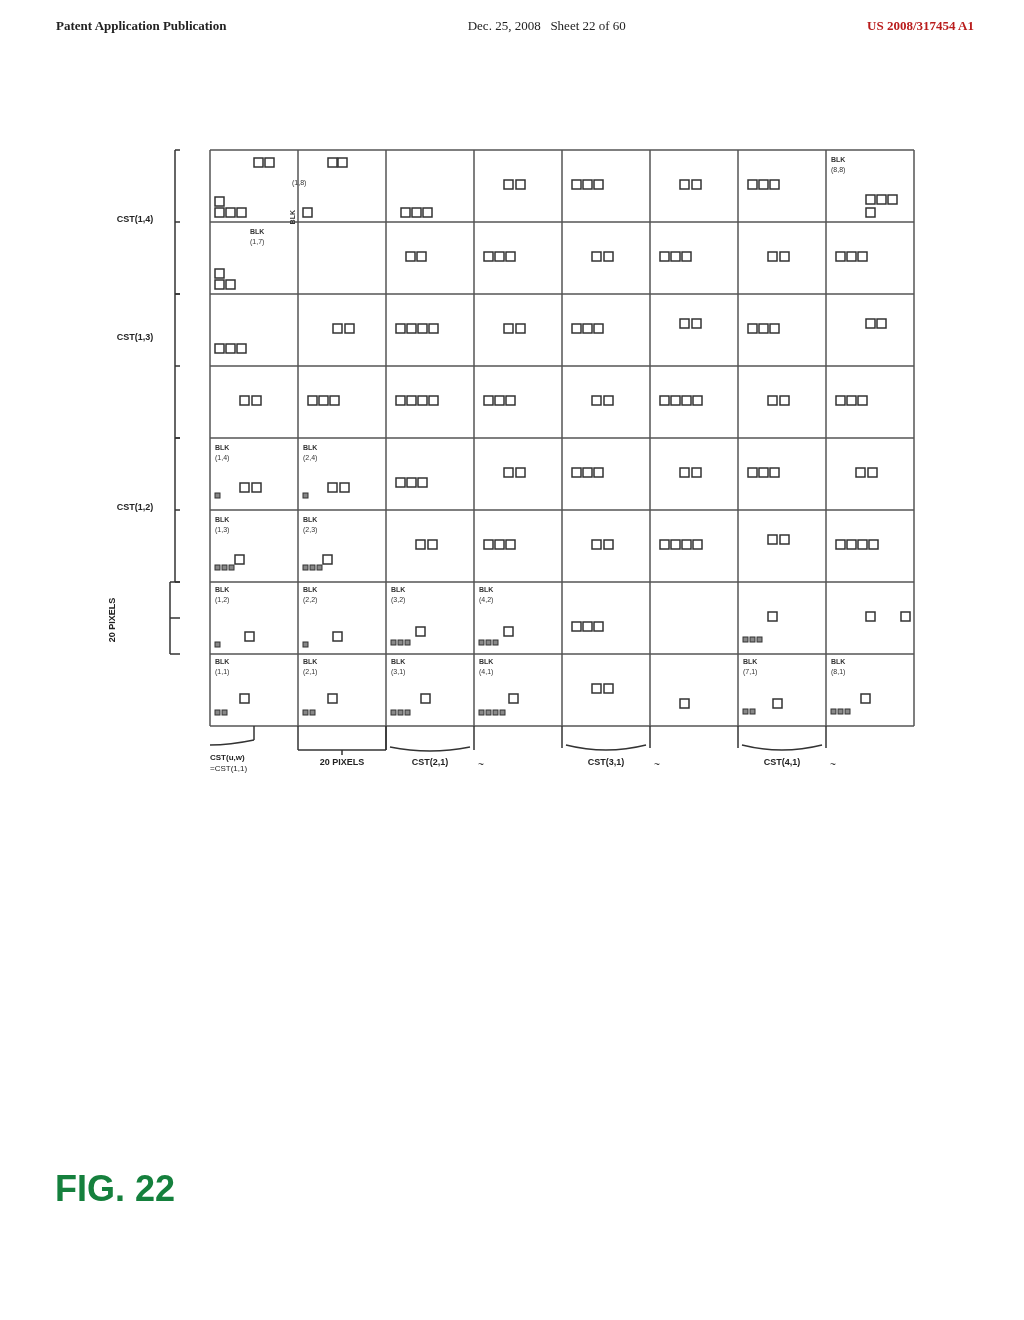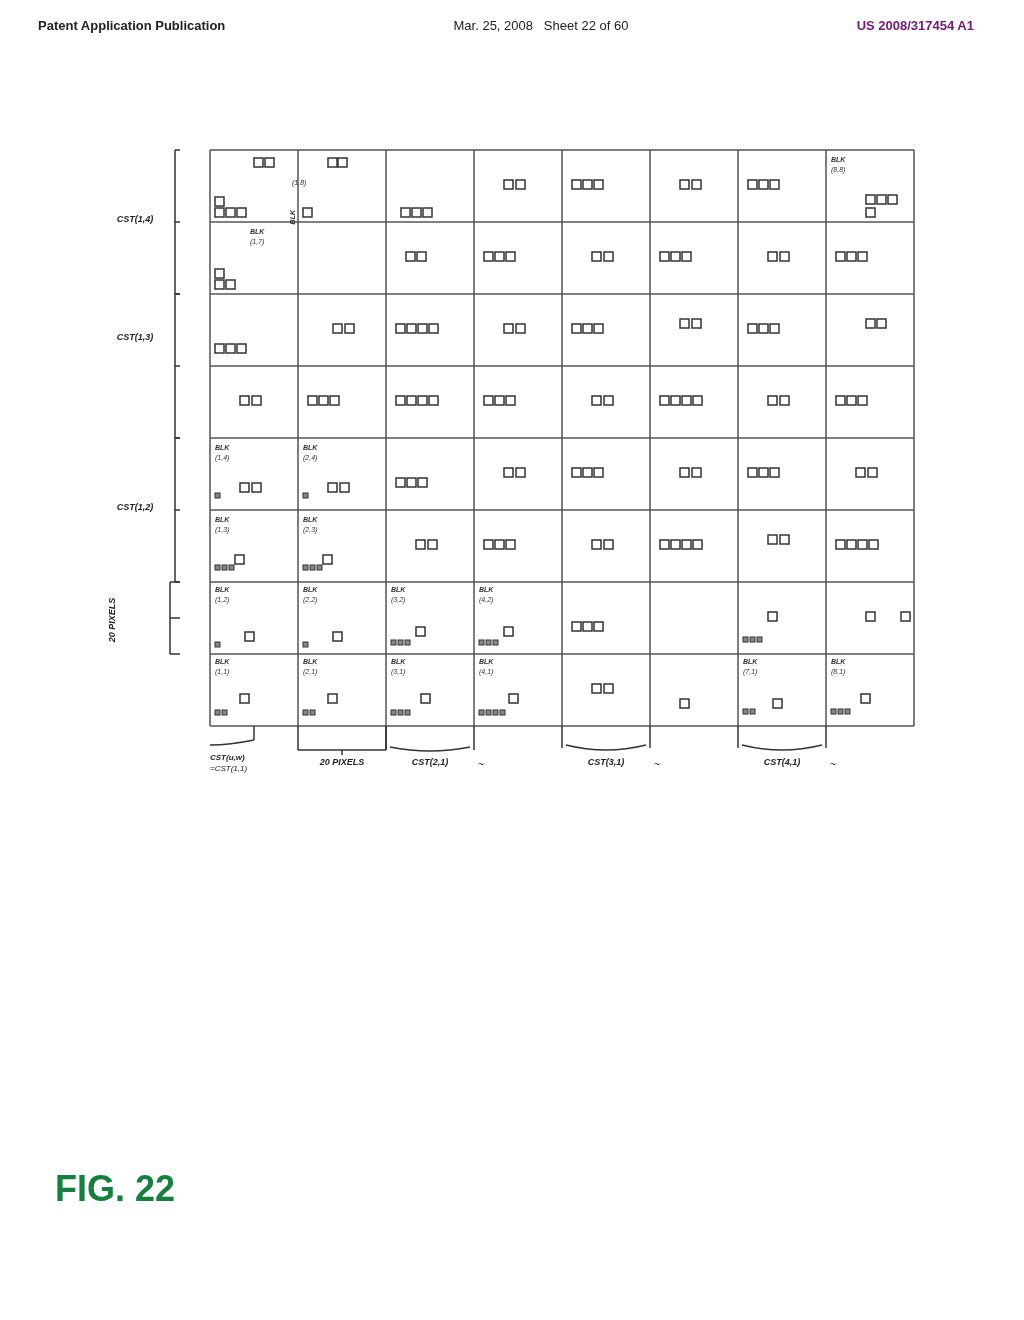--- a/index.html
+++ b/index.html
@@ -13,62 +13,62 @@
     .page {
       width: 1024px;
       height: 1320px;
       position: relative;
       background: #fff;
     }
     .header {
       display: flex;
       justify-content: space-between;
       align-items: flex-end;
-      padding: 18px 50px 0 38px;
+      padding: 18px 50px 0 56px;
+      font-family: Liberation Serif, serif;
     }
     .header-left {
       font-size: 13px;
       font-weight: bold;
       color: #222;
     }
     .header-center {
       font-size: 13px;
       color: #222;
       text-align: center;
     }
     .header-right {
       font-size: 13px;
       font-weight: bold;
-      color: #701a75;
+      color: #b91c1c;
     }
     .diagram-container {
       position: absolute;
       top: 130px;
       left: 60px;
       width: 900px;
       height: 820px;
-      font-style: italic;
     }
     
     .main-svg {
       position: absolute;
       top: 0;
       left: 0;
       width: 900px;
       height: 820px;
     }
   </style>
 </head>
 <body>
 <div class="page">
 
   <div class="header">
     <div class="header-left">Patent Application Publication</div>
     <div class="header-center">
-      <span>Mar. 25, 2008</span>&nbsp;&nbsp;&nbsp;<span>Sheet 22 of 60</span>
+      <span>Dec. 25, 2008</span>&nbsp;&nbsp;&nbsp;<span>Sheet 22 of 60</span>
     </div>
     <div class="header-right">US 2008/317454 A1</div>
   </div>
 
   <div class="diagram-container">
     <svg class="main-svg" viewBox="0 0 900 820" xmlns="http://www.w3.org/2000/svg">
 
       <g stroke="#555" stroke-width="1.5" fill="none">
 
         <line x1="150" y1="20" x2="854" y2="20"></line>

